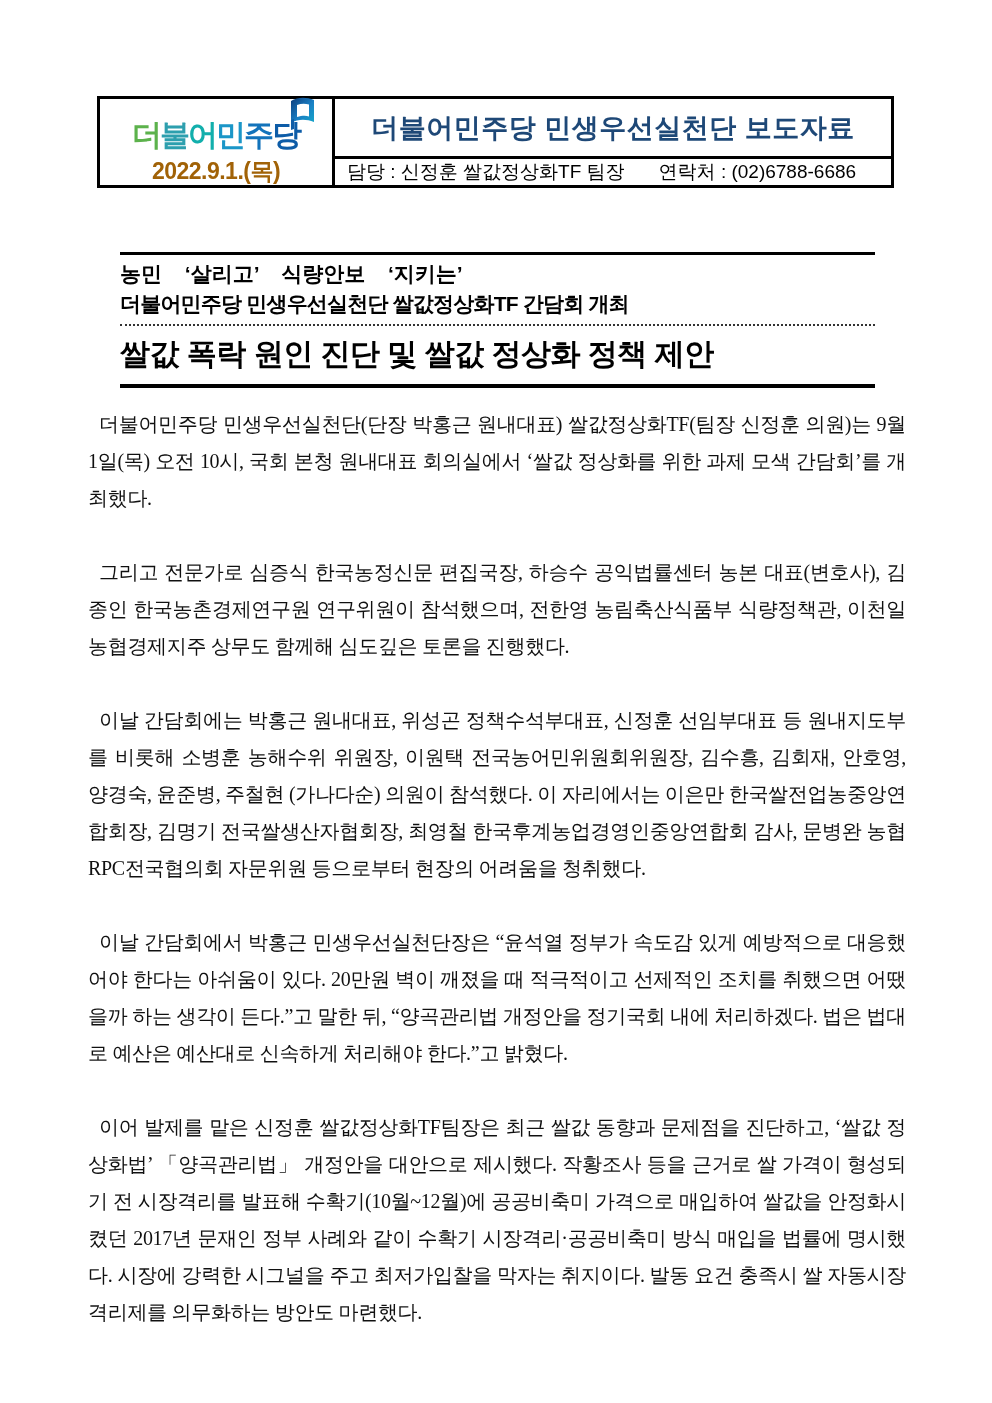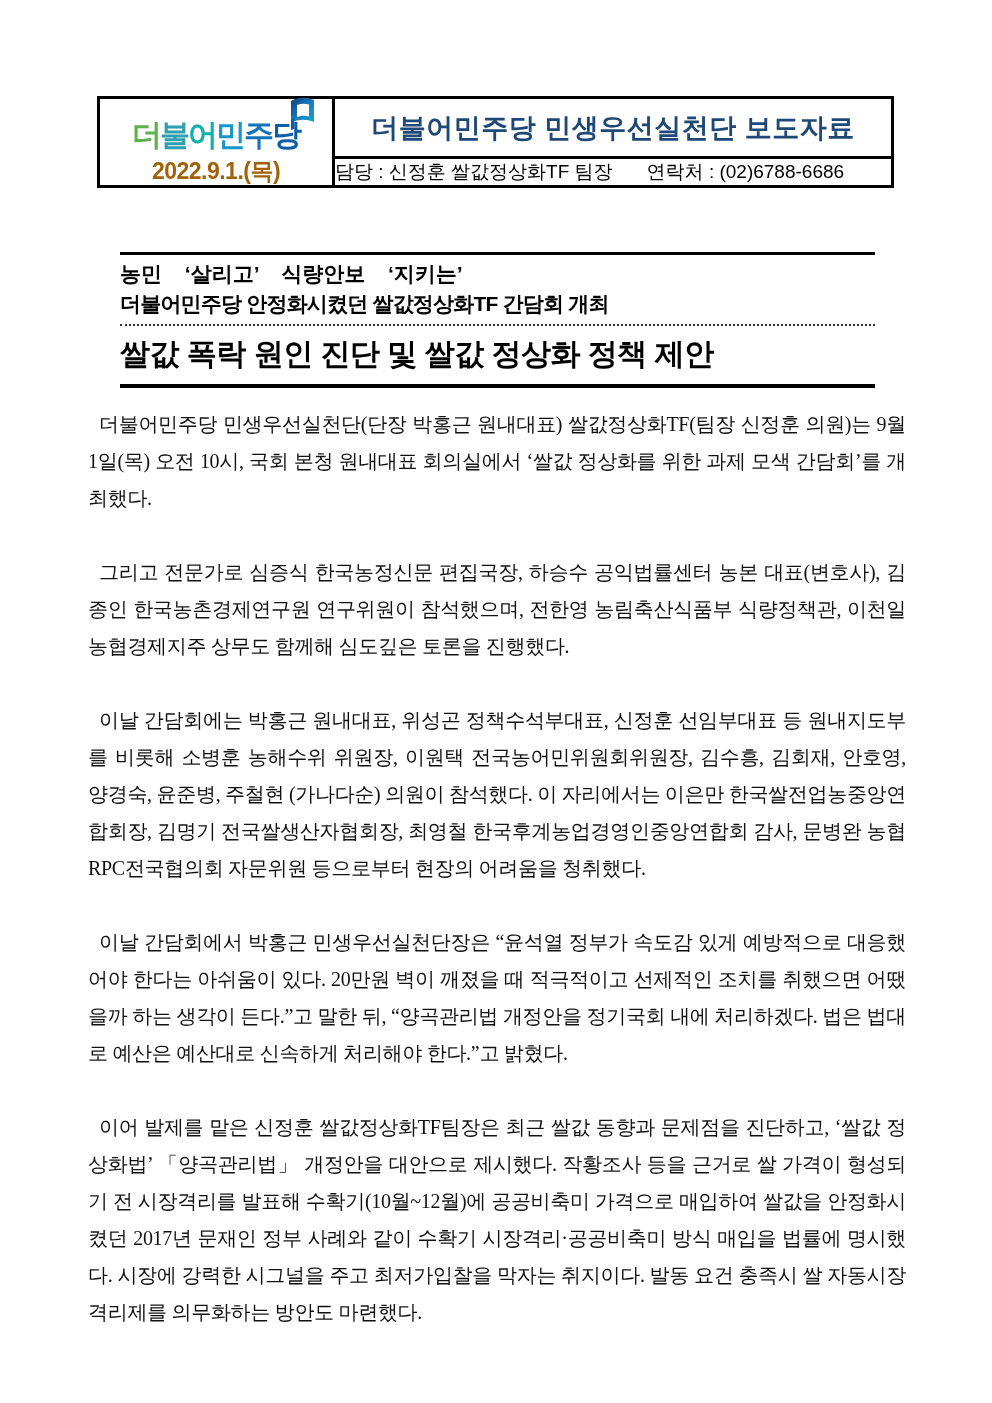--- a/index.html
+++ b/index.html
@@ -65,20 +65,21 @@
     white-space: nowrap;
   }
   .header-contact-row {
     flex: 1;
     display: flex;
     align-items: center;
     gap: 34px;
     font-size: 19px;
     color: #000;
     white-space: nowrap;
+    margin-left: 12px;
   }
 
   
   .headline-box {
     position: absolute;
     left: 120px; top: 252px;
     width: 755px;
     border-top: 3px solid #000;
     border-bottom: 4px solid #000;
     text-align: left;
@@ -155,21 +156,21 @@
       <div class="header-contact-row">
         <span>담당 : 신정훈 쌀값정상화TF 팀장</span>
         <span>연락처 : (02)6788-6686</span>
       </div>
     </div>
   </div>
 
   <div class="headline-box">
     <div class="headline-sub">
       <div class="headline-line1">농민 ‘살리고’ 식량안보 ‘지키는’</div>
-      <div class="headline-line2">더불어민주당 안정화시켰던 쌀값정상화TF 간담회 개최</div>
+      <div class="headline-line2">더불어민주당 민생우선실천단 쌀값정상화TF 간담회 개최</div>
     </div>
     <div class="headline-main">쌀값 폭락 원인 진단 및 쌀값 정상화 정책 제안</div>
   </div>
 
   <div class="article">
     <p>더불어민주당 민생우선실천단(단장 박홍근 원내대표) 쌀값정상화TF(팀장 신정훈 의원)는 9월 1일(목) 오전 10시, 국회 본청 원내대표 회의실에서 ‘쌀값 정상화를 위한 과제 모색 간담회’를 개최했다.</p>
     <p>그리고 전문가로 심증식 한국농정신문 편집국장, 하승수 공익법률센터 농본 대표(변호사), 김종인 한국농촌경제연구원 연구위원이 참석했으며, 전한영 농림축산식품부 식량정책관, 이천일 농협경제지주 상무도 함께해 심도깊은 토론을 진행했다.</p>
     <p>이날 간담회에는 박홍근 원내대표, 위성곤 정책수석부대표, 신정훈 선임부대표 등 원내지도부를 비롯해 소병훈 농해수위 위원장, 이원택 전국농어민위원회위원장, 김수흥, 김회재, 안호영, 양경숙, 윤준병, 주철현 (가나다순) 의원이 참석했다. 이 자리에서는 이은만 한국쌀전업농중앙연합회장, 김명기 전국쌀생산자협회장, 최영철 한국후계농업경영인중앙연합회 감사, 문병완 농협RPC전국협의회 자문위원 등으로부터 현장의 어려움을 청취했다.</p>
     <p>이날 간담회에서 박홍근 민생우선실천단장은 “윤석열 정부가 속도감 있게 예방적으로 대응했어야 한다는 아쉬움이 있다. 20만원 벽이 깨졌을 때 적극적이고 선제적인 조치를 취했으면 어땠을까 하는 생각이 든다.”고 말한 뒤, “양곡관리법 개정안을 정기국회 내에 처리하겠다. 법은 법대로 예산은 예산대로 신속하게 처리해야 한다.”고 밝혔다.</p>
     <p>이어 발제를 맡은 신정훈 쌀값정상화TF팀장은 최근 쌀값 동향과 문제점을 진단하고, ‘쌀값 정상화법’ 「양곡관리법」 개정안을 대안으로 제시했다. 작황조사 등을 근거로 쌀 가격이 형성되기 전 시장격리를 발표해 수확기(10월~12월)에 공공비축미 가격으로 매입하여 쌀값을 안정화시켰던 2017년 문재인 정부 사례와 같이 수확기 시장격리·공공비축미 방식 매입을 법률에 명시했다. 시장에 강력한 시그널을 주고 최저가입찰을 막자는 취지이다. 발동 요건 충족시 쌀 자동시장격리제를 의무화하는 방안도 마련했다.</p>

